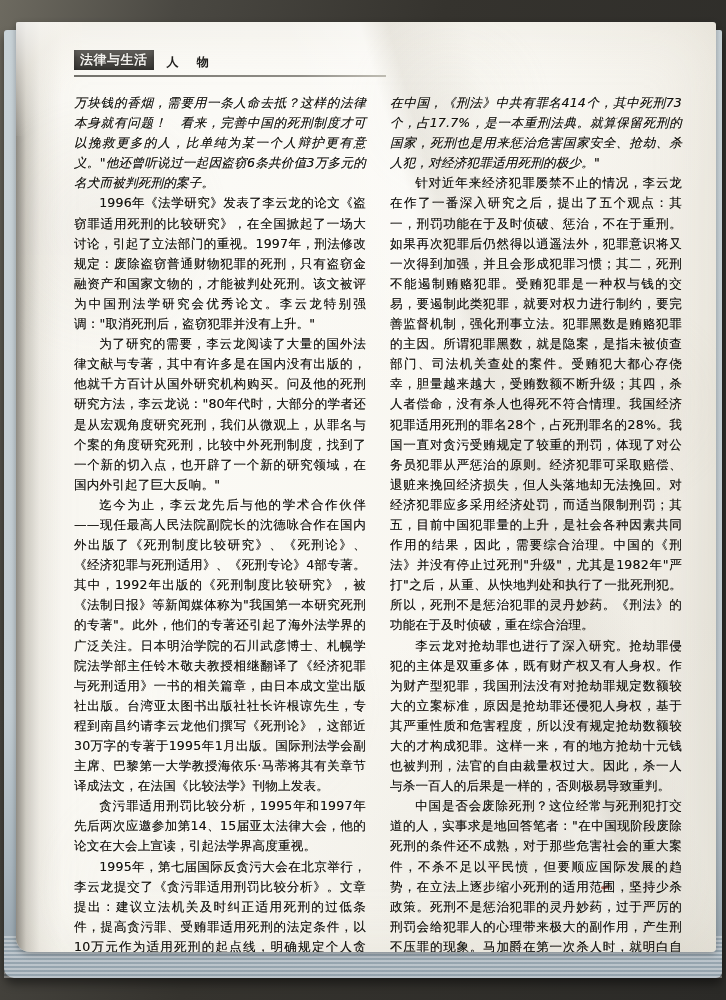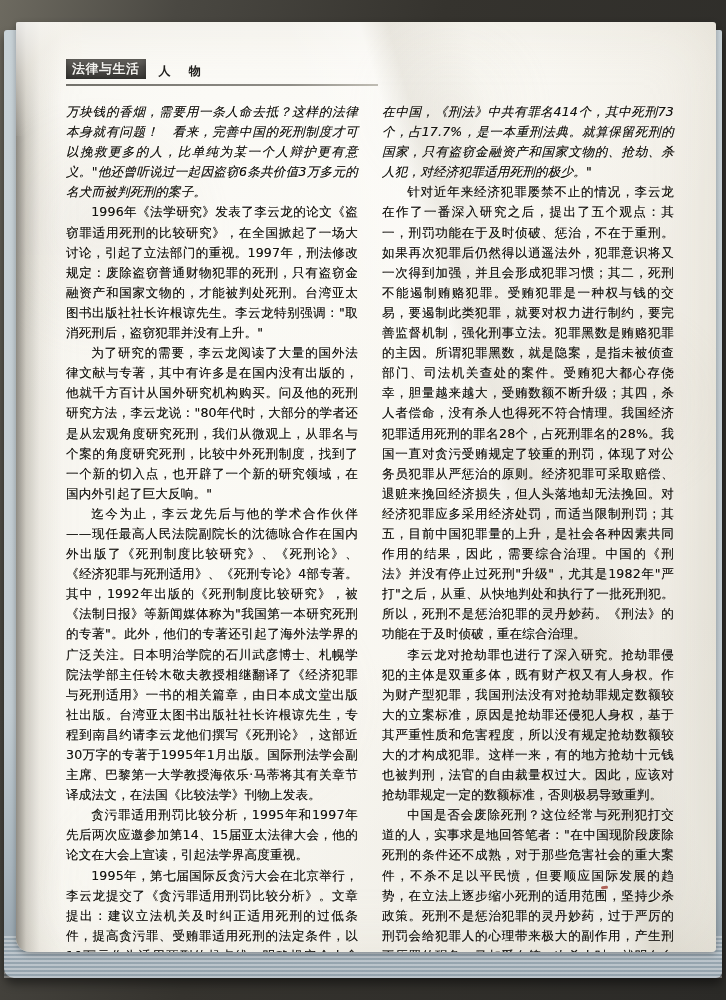--- a/index.html
+++ b/index.html
@@ -122,25 +122,24 @@
     width: 7px; height: 3px;
     background: #9e4033;
     opacity: 0.8;
     border-radius: 2px;
     transform: rotate(-6deg);
   }
 
   
   #content {
     position: absolute;
-    left: 50px;
+    left: 58px;
     top: 18px;
     width: 608px;
     height: 890px;
-    margin-top: 9px;
   }
 
   
   .head-row {
     display: flex;
     align-items: flex-end;
     gap: 13px;
     height: 30px;
   }
   .brand-badge {
@@ -216,32 +215,32 @@
       <div class="head-row">
         <span class="brand-badge">法律与生活</span>
         <span class="section-name">人 物</span>
       </div>
       <div class="head-rule"></div>
 
       <div class="columns">
 
         <div class="col">
           <p class="noindent">万块钱的香烟，需要用一条人命去抵？这样的法律本身就有问题！　看来，完善中国的死刑制度才可以挽救更多的人，比单纯为某一个人辩护更有意义。"他还曾听说过一起因盗窃6条共价值3万多元的名犬而被判死刑的案子。</p>
-          <p>1996年《法学研究》发表了李云龙的论文《盗窃罪适用死刑的比较研究》，在全国掀起了一场大讨论，引起了立法部门的重视。1997年，刑法修改规定：废除盗窃普通财物犯罪的死刑，只有盗窃金融资产和国家文物的，才能被判处死刑。台湾亚太图书出版社社长许根谅先生。李云龙特别强调："取消死刑后，盗窃犯罪并没有上升。"</p>
+          <p>1996年《法学研究》发表了李云龙的论文《盗窃罪适用死刑的比较研究》，在全国掀起了一场大讨论，引起了立法部门的重视。1997年，刑法修改规定：废除盗窃普通财物犯罪的死刑，只有盗窃金融资产和国家文物的，才能被判处死刑。该文被评为中国刑法学研究会优秀论文。李云龙特别强调："取消死刑后，盗窃犯罪并没有上升。"</p>
           <p>为了研究的需要，李云龙阅读了大量的国外法律文献与专著，其中有许多是在国内没有出版的，他就千方百计从国外研究机构购买。问及他的死刑研究方法，李云龙说："80年代时，大部分的学者还是从宏观角度研究死刑，我们从微观上，从罪名与个案的角度研究死刑，比较中外死刑制度，找到了一个新的切入点，也开辟了一个新的研究领域，在国内外引起了巨大反响。"</p>
           <p>迄今为止，李云龙先后与他的学术合作伙伴——现任最高人民法院副院长的沈德咏合作在国内外出版了《死刑制度比较研究》、《死刑论》、《经济犯罪与死刑适用》、《死刑专论》4部专著。其中，1992年出版的《死刑制度比较研究》，被《法制日报》等新闻媒体称为"我国第一本研究死刑的专著"。此外，他们的专著还引起了海外法学界的广泛关注。日本明治学院的石川武彦博士、札幌学院法学部主任铃木敬夫教授相继翻译了《经济犯罪与死刑适用》一书的相关篇章，由日本成文堂出版社出版。台湾亚太图书出版社社长许根谅先生，专程到南昌约请李云龙他们撰写《死刑论》，这部近30万字的专著于1995年1月出版。国际刑法学会副主席、巴黎第一大学教授海依乐·马蒂将其有关章节译成法文，在法国《比较法学》刊物上发表。</p>
           <p>贪污罪适用刑罚比较分析，1995年和1997年先后两次应邀参加第14、15届亚太法律大会，他的论文在大会上宣读，引起法学界高度重视。</p>
           <p>1995年，第七届国际反贪污大会在北京举行，李云龙提交了《贪污罪适用刑罚比较分析》。文章提出：建议立法机关及时纠正适用死刑的过低条件，提高贪污罪、受贿罪适用死刑的法定条件，以10万元作为适用死刑的起点线，明确规定个人贪污、受贿10万元以上，情节特别严重的处死刑。1979年刑法曾规定，个人贪污、受贿5万元作为适用死刑的起点线。1997年颁布的新刑法采纳了"个人贪污、受贿10万元以上"作为适用死刑的起点线的观点。</p>
 
         </div>
 
         <div class="col">
-          <p class="noindent">在中国，《刑法》中共有罪名414个，其中死刑73个，占17.7%，是一本重刑法典。就算保留死刑的国家，只有盗窃金融资产和国家文物的、抢劫、杀人犯，对经济犯罪适用死刑的极少。"</p>
+          <p class="noindent">在中国，《刑法》中共有罪名414个，其中死刑73个，占17.7%，是一本重刑法典。就算保留死刑的国家，死刑也是用来惩治危害国家安全、抢劫、杀人犯，对经济犯罪适用死刑的极少。"</p>
           <p>针对近年来经济犯罪屡禁不止的情况，李云龙在作了一番深入研究之后，提出了五个观点：其一，刑罚功能在于及时侦破、惩治，不在于重刑。如果再次犯罪后仍然得以逍遥法外，犯罪意识将又一次得到加强，并且会形成犯罪习惯；其二，死刑不能遏制贿赂犯罪。受贿犯罪是一种权与钱的交易，要遏制此类犯罪，就要对权力进行制约，要完善监督机制，强化刑事立法。犯罪黑数是贿赂犯罪的主因。所谓犯罪黑数，就是隐案，是指未被侦查部门、司法机关查处的案件。受贿犯大都心存侥幸，胆量越来越大，受贿数额不断升级；其四，杀人者偿命，没有杀人也得死不符合情理。我国经济犯罪适用死刑的罪名28个，占死刑罪名的28%。我国一直对贪污受贿规定了较重的刑罚，体现了对公务员犯罪从严惩治的原则。经济犯罪可采取赔偿、退赃来挽回经济损失，但人头落地却无法挽回。对经济犯罪应多采用经济处罚，而适当限制刑罚；其五，目前中国犯罪量的上升，是社会各种因素共同作用的结果，因此，需要综合治理。中国的《刑法》并没有停止过死刑"升级"，尤其是1982年"严打"之后，从重、从快地判处和执行了一批死刑犯。所以，死刑不是惩治犯罪的灵丹妙药。《刑法》的功能在于及时侦破，重在综合治理。</p>
-          <p>李云龙对抢劫罪也进行了深入研究。抢劫罪侵犯的主体是双重多体，既有财产权又有人身权。作为财产型犯罪，我国刑法没有对抢劫罪规定数额较大的立案标准，原因是抢劫罪还侵犯人身权，基于其严重性质和危害程度，所以没有规定抢劫数额较大的才构成犯罪。这样一来，有的地方抢劫十元钱也被判刑，法官的自由裁量权过大。因此，应该对抢劫罪规定一定的数额标准，否则极易导致重判。</p>
+          <p>李云龙对抢劫罪也进行了深入研究。抢劫罪侵犯的主体是双重多体，既有财产权又有人身权。作为财产型犯罪，我国刑法没有对抢劫罪规定数额较大的立案标准，原因是抢劫罪还侵犯人身权，基于其严重性质和危害程度，所以没有规定抢劫数额较大的才构成犯罪。这样一来，有的地方抢劫十元钱也被判刑，法官的自由裁量权过大。因此，杀一人与杀一百人的后果是一样的，否则极易导致重判。</p>
           <p>中国是否会废除死刑？这位经常与死刑犯打交道的人，实事求是地回答笔者："在中国现阶段废除死刑的条件还不成熟，对于那些危害社会的重大案件，不杀不足以平民愤，但要顺应国际发展的趋势，在立法上逐步缩小死刑的适用范围，坚持少杀政策。死刑不是惩治犯罪的灵丹妙药，过于严厉的刑罚会给犯罪人的心理带来极大的副作用，产生刑不压罪的现象。马加爵在第一次杀人时，就明白自己行为的严重结果，而他却仍然在接下来的几天里连杀数人，杀一人与杀一百人的后果是一样的。国外对死刑量刑划分等级，预谋杀人可判死刑而冲动杀人则不判死刑，这种规定有可借鉴之处。立法不仅要顺应民意，更要引导民意减少死刑，减少死刑是人类文明的进步，我们拭目以待。"</p>
 
         </div>
 
       </div>
     </div>
   </div>
 </div>
 
 </body></html>

